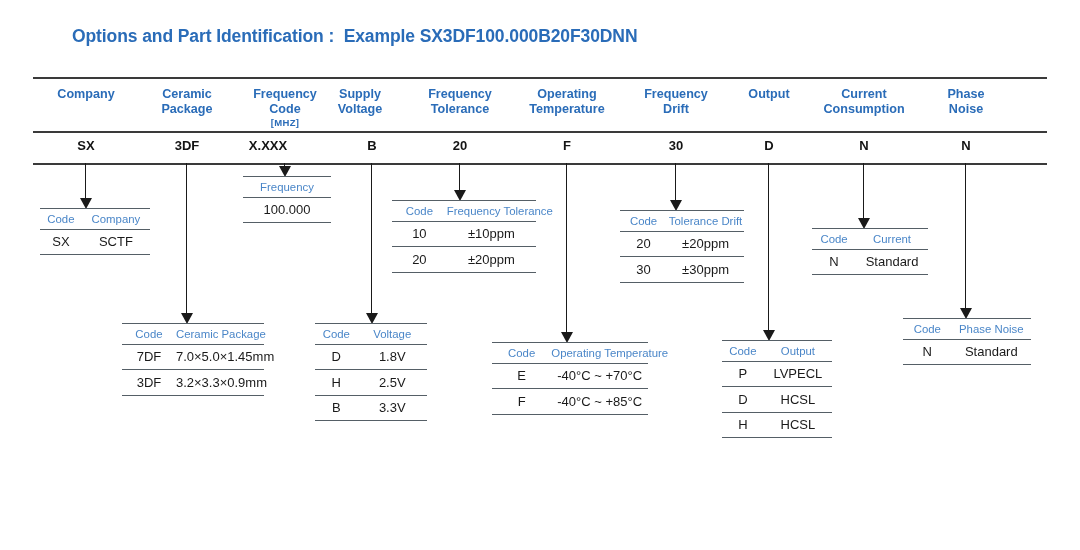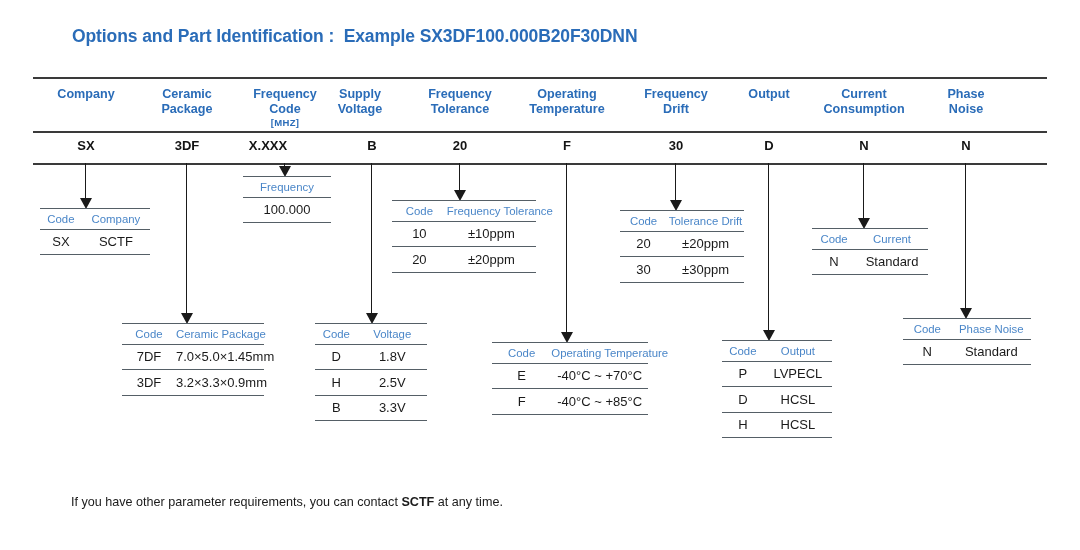--- a/index.html
+++ b/index.html
@@ -341,17 +341,14 @@
           <div class="cell c-code">Code</div>
           <div class="cell c-val">Phase Noise</div>
         </div>
         <div class="trow">
           <div class="cell c-code">N</div>
           <div class="cell c-val">Standard</div>
         </div>
       </div>
     </div>
 
-  <div id="footer">
-    <span>If you have other parameter requirements, you can contact </span><b>SCTF</b><span> at any time.</span>
-  </div>
 
 </div>
 
 </body></html>

